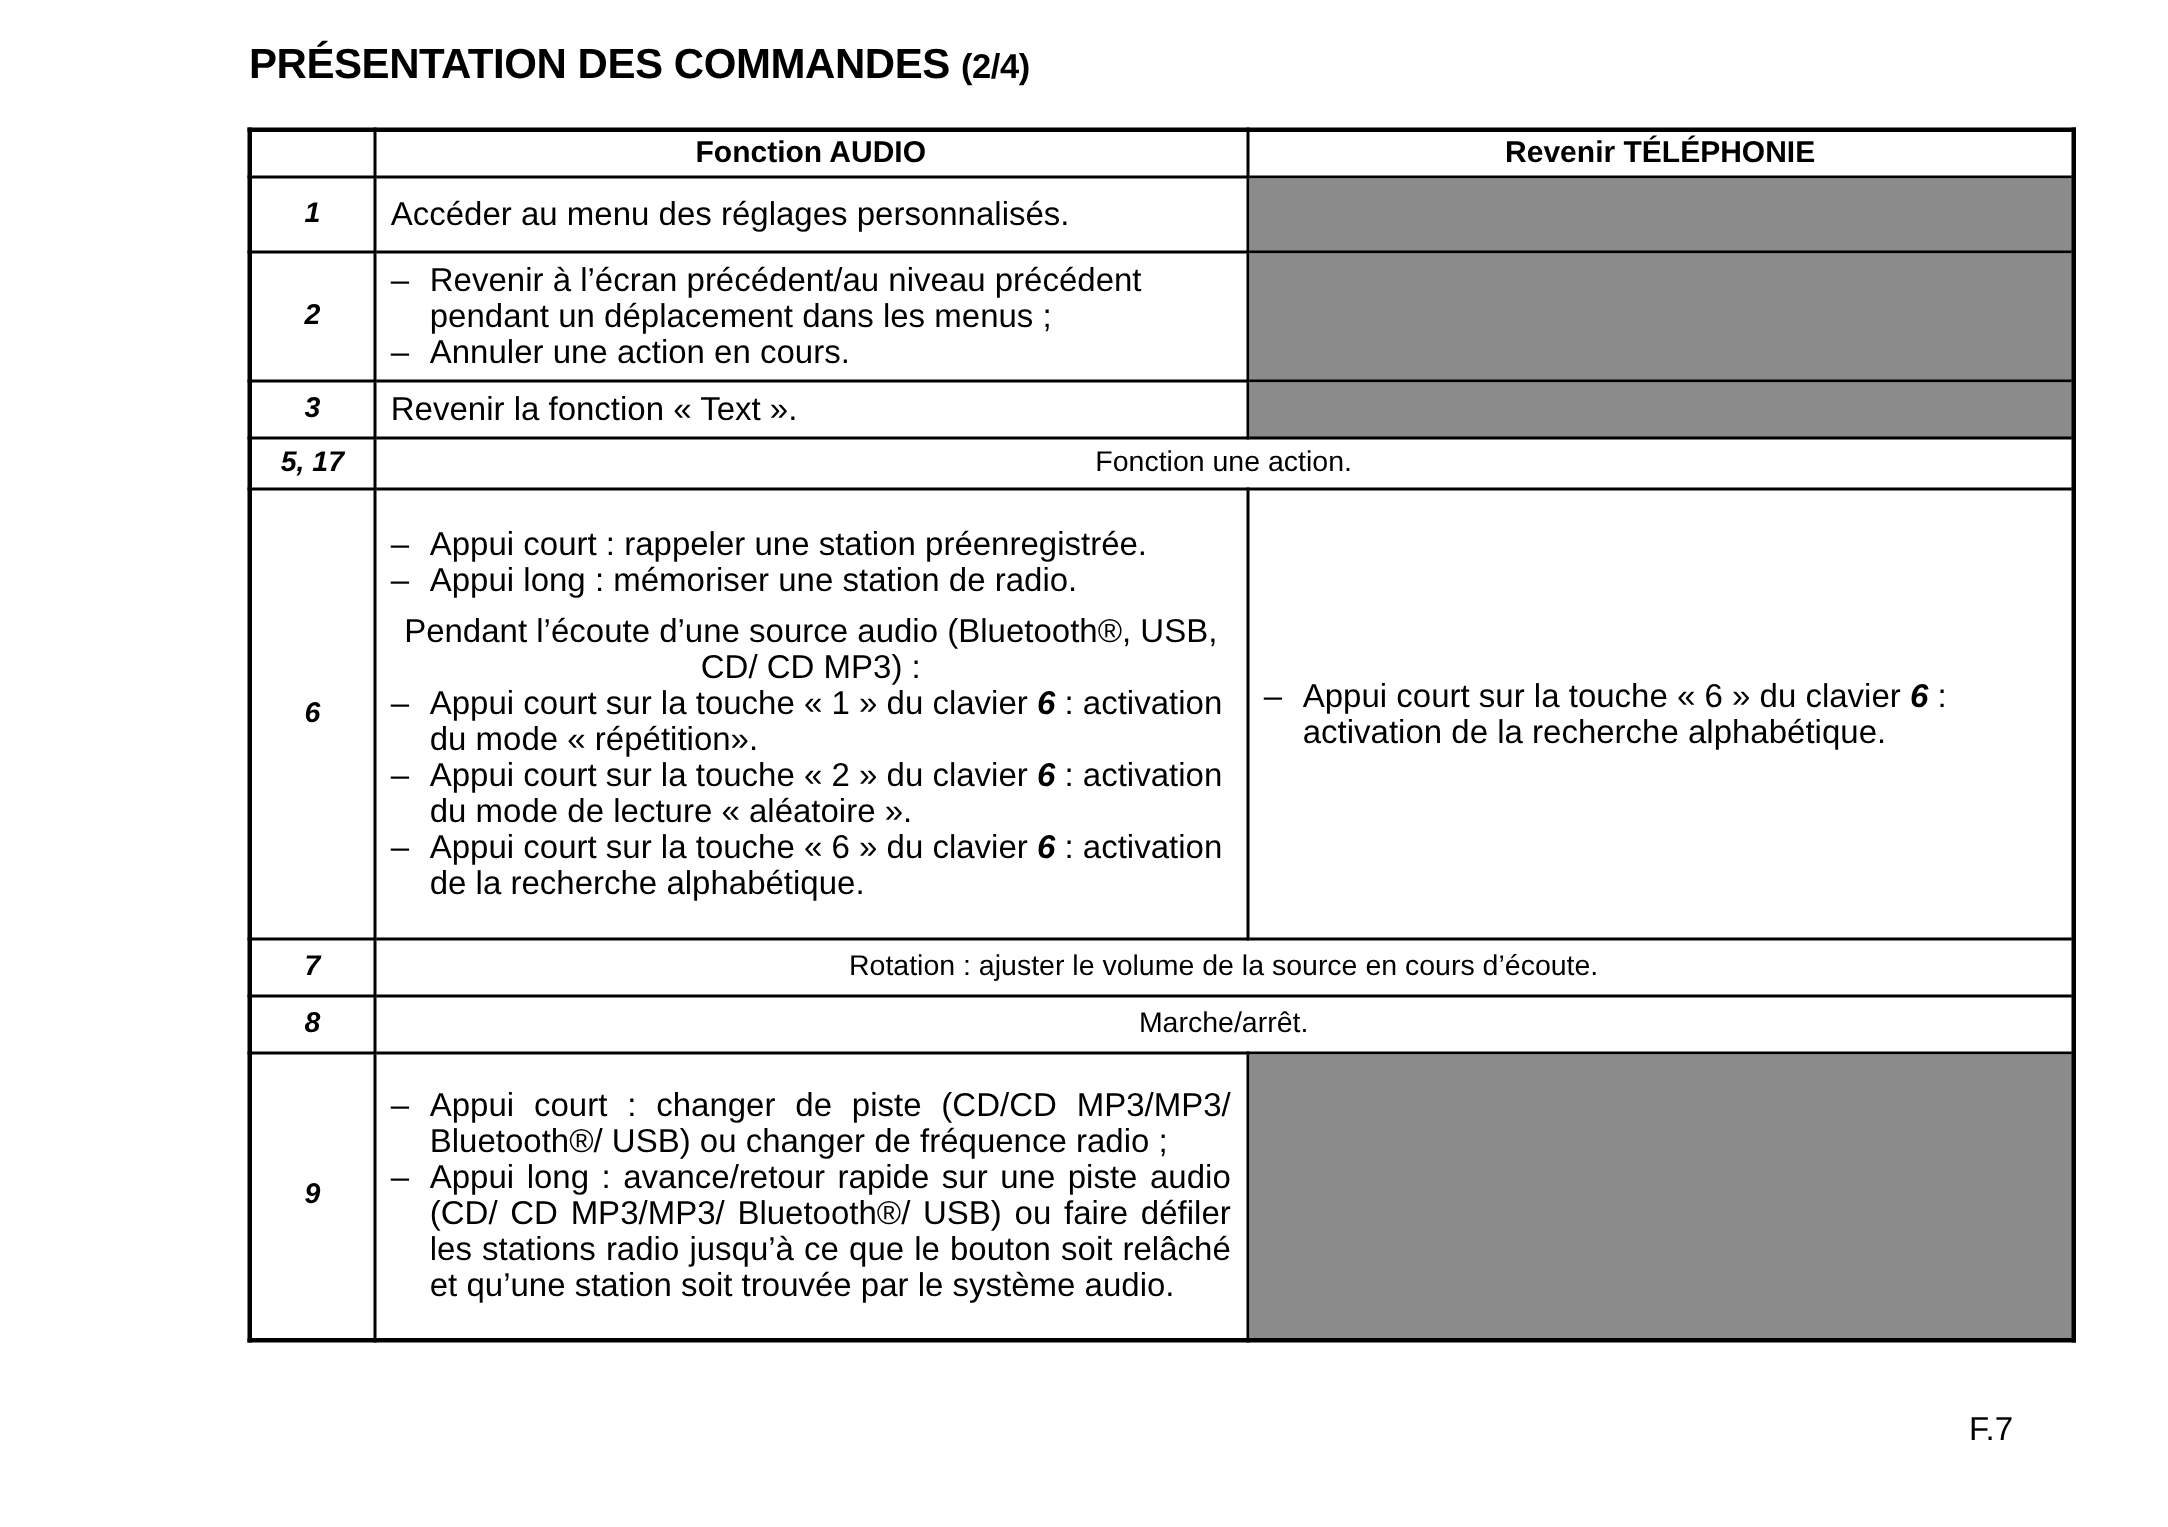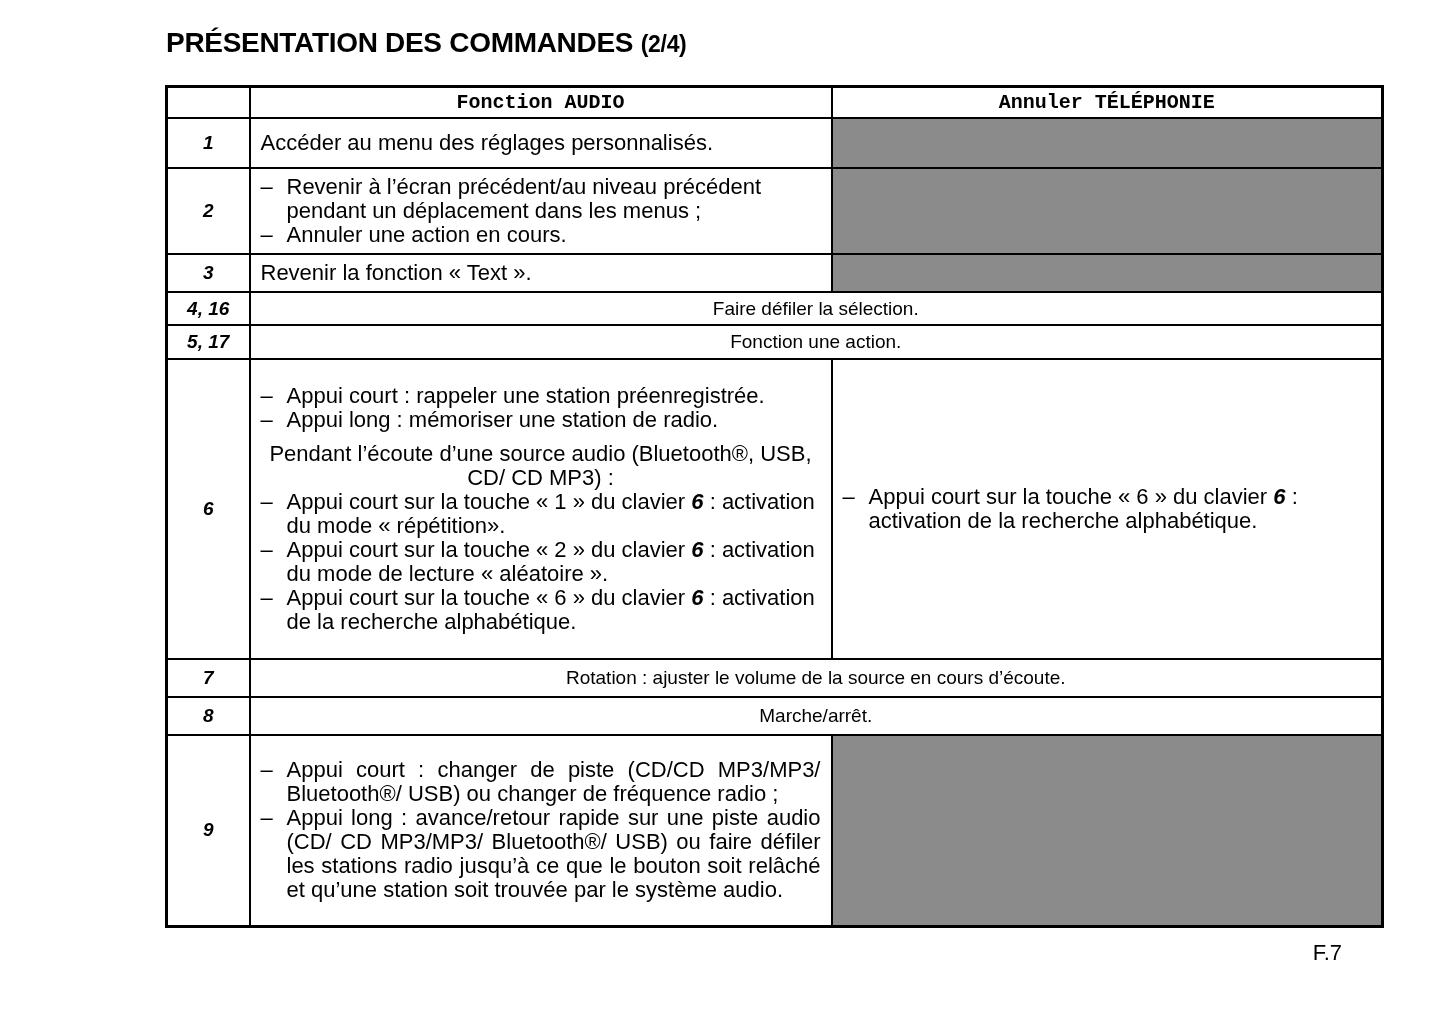--- a/index.html
+++ b/index.html
@@ -71,24 +71,24 @@
 
   <div class="title"><span>PRÉSENTATION DES COMMANDES</span> <span class="suffix">(2/4)</span></div>
 
   <table class="cmd">
     <colgroup>
       <col style="width:83px">
       <col style="width:582px">
       <col style="width:551px">
     </colgroup>
     <thead>
-      <tr style="height:27px;font-family:Liberation Mono, monospace;">
+      <tr style="height:27px;">
         <th class="hdr"></th>
         <th class="hdr">Fonction AUDIO</th>
-        <th class="hdr">Annuler TÉLÉPHONIE</th>
+        <th class="hdr">Revenir TÉLÉPHONIE</th>
       </tr>
     </thead>
     <tbody id="table-body">
         <tr style="height: 50px;">
           <td class="num">1</td>
           <td class="content">
             <div class="para">Accéder au menu des réglages personnalisés.</div>
           </td>
           <td class="content gray"></td>
         </tr>
@@ -105,24 +105,20 @@
             </div>
           </td>
           <td class="content gray"></td>
         </tr>
         <tr style="height: 38px;">
           <td class="num">3</td>
           <td class="content">
             <div class="para">Revenir la fonction « Text ».</div>
           </td>
           <td class="content gray"></td>
-        </tr>
-        <tr style="height: 33px;">
-          <td class="num">4, 16</td>
-          <td colspan="2" class="spancell">Faire défiler la sélection.</td>
         </tr>
         <tr style="height: 34px; padding-left: 32px;">
           <td class="num">5, 17</td>
           <td colspan="2" class="spancell">Fonction une action.</td>
         </tr>
         <tr style="height: 300px;">
           <td class="num">6</td>
           <td class="content">
             <div class="bullet">
               <span class="dash">–</span>

